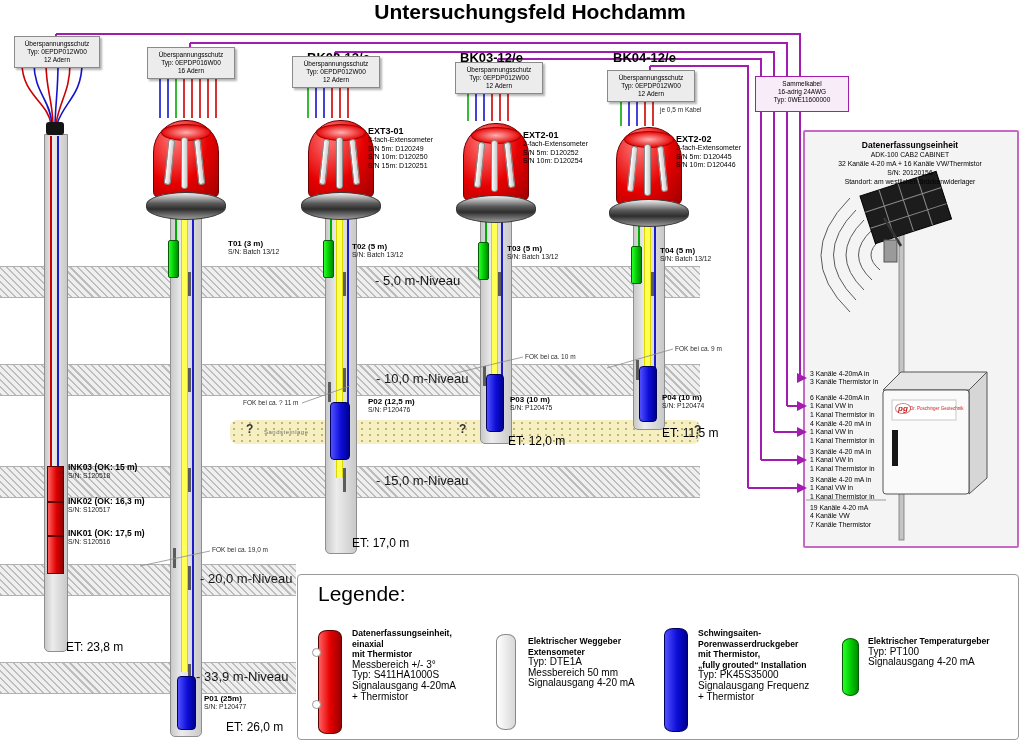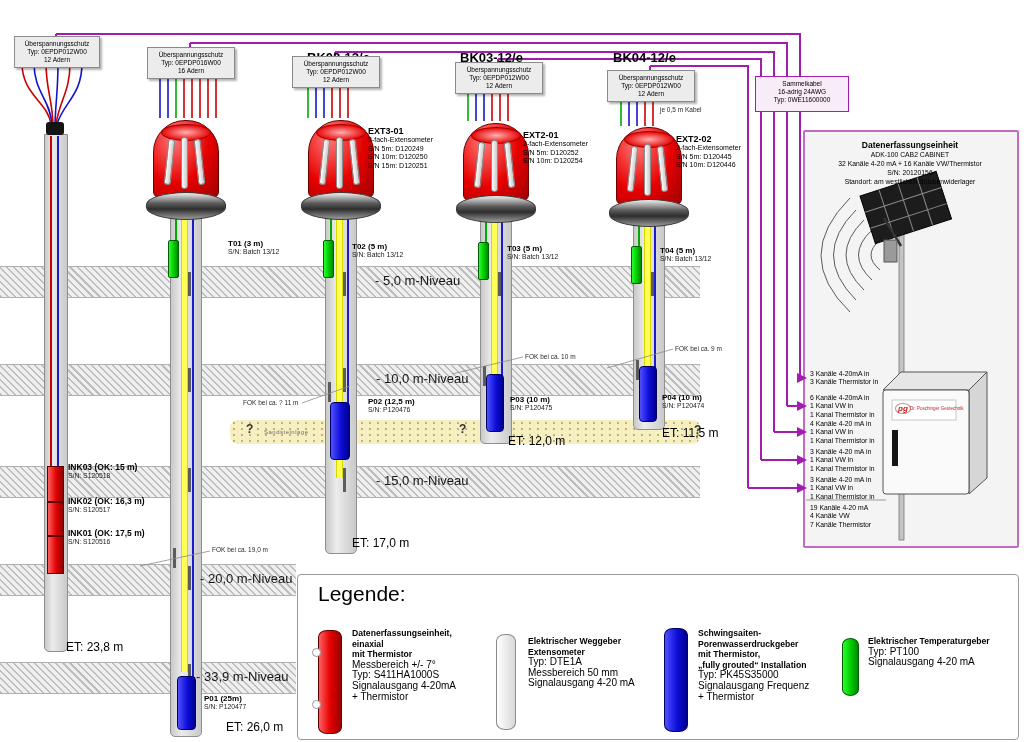--- a/index.html
+++ b/index.html
@@ -62,20 +62,21 @@
   .cap{background:#141414;border-radius:3px;z-index:5;}
   .logo-pg{font-style:italic;font-weight:bold;color:#cc2222;font-size:8px;border:1px solid #cc8888;border-radius:50%;padding:0 2px;z-index:8;}
   .logo-co{color:#cc2222;font-size:4.5px;z-index:8;white-space:nowrap;}
   svg{position:absolute;left:0;top:0;z-index:4;}
 </style>
 </head>
 <body>
 
 <div id="canvas">
 
+  <div class="abs title" style="left:280px;top:0px;width:500px;">Untersuchungsfeld Hochdamm</div>
 
   <div class="abs band" style="left:0;top:266px;width:700px;height:30px;"></div>
   <div class="abs band" style="left:0;top:364px;width:700px;height:30px;"></div>
   <div class="abs band" style="left:0;top:466px;width:700px;height:30px;"></div>
   <div class="abs band" style="left:0;top:564px;width:296px;height:30px;"></div>
   <div class="abs band" style="left:0;top:662px;width:296px;height:30px;"></div>
   <div class="abs nlabel" style="left:375px;top:273px;">- 5,0 m-Niveau</div>
   <div class="abs nlabel" style="left:376px;top:371px;">- 10,0 m-Niveau</div>
   <div class="abs nlabel" style="left:376px;top:473px;">- 15,0 m-Niveau</div>
   <div class="abs nlabel" style="left:200px;top:571px;">- 20,0 m-Niveau</div>
@@ -439,21 +440,21 @@
   <div class="abs legbox" style="left:297px;top:574px;width:720px;height:164px;"></div>
   <div class="abs legtitle" style="left:318px;top:582px;">Legende:</div>
 
   <div class="abs cyl cyl-red" style="left:318px;top:630px;width:22px;height:102px;"></div>
   <div class="abs notch" style="left:312px;top:648px;"></div>
   <div class="abs notch" style="left:312px;top:700px;"></div>
   <div class="abs legtext" style="left:352px;top:628px;">
     <div class="lb">Datenerfassungseinheit,</div>
     <div class="lb">einaxial</div>
     <div class="lb">mit Thermistor</div>
-    <div class="ln">Messbereich +/- 7°</div>
+    <div class="ln">Messbereich +/- 3°</div>
     <div class="ln">Typ:  S411HA1000S</div>
     <div class="ln">Signalausgang 4-20mA</div>
     <div class="ln">+ Thermistor</div>
   </div>
 
   <div class="abs cyl cyl-white" style="left:496px;top:634px;width:18px;height:94px;"></div>
   <div class="abs legtext" style="left:528px;top:636px;">
     <div class="lb">Elektrischer Weggeber</div>
     <div class="lb">Extensometer</div>
     <div class="ln">Typ: DTE1A</div>

